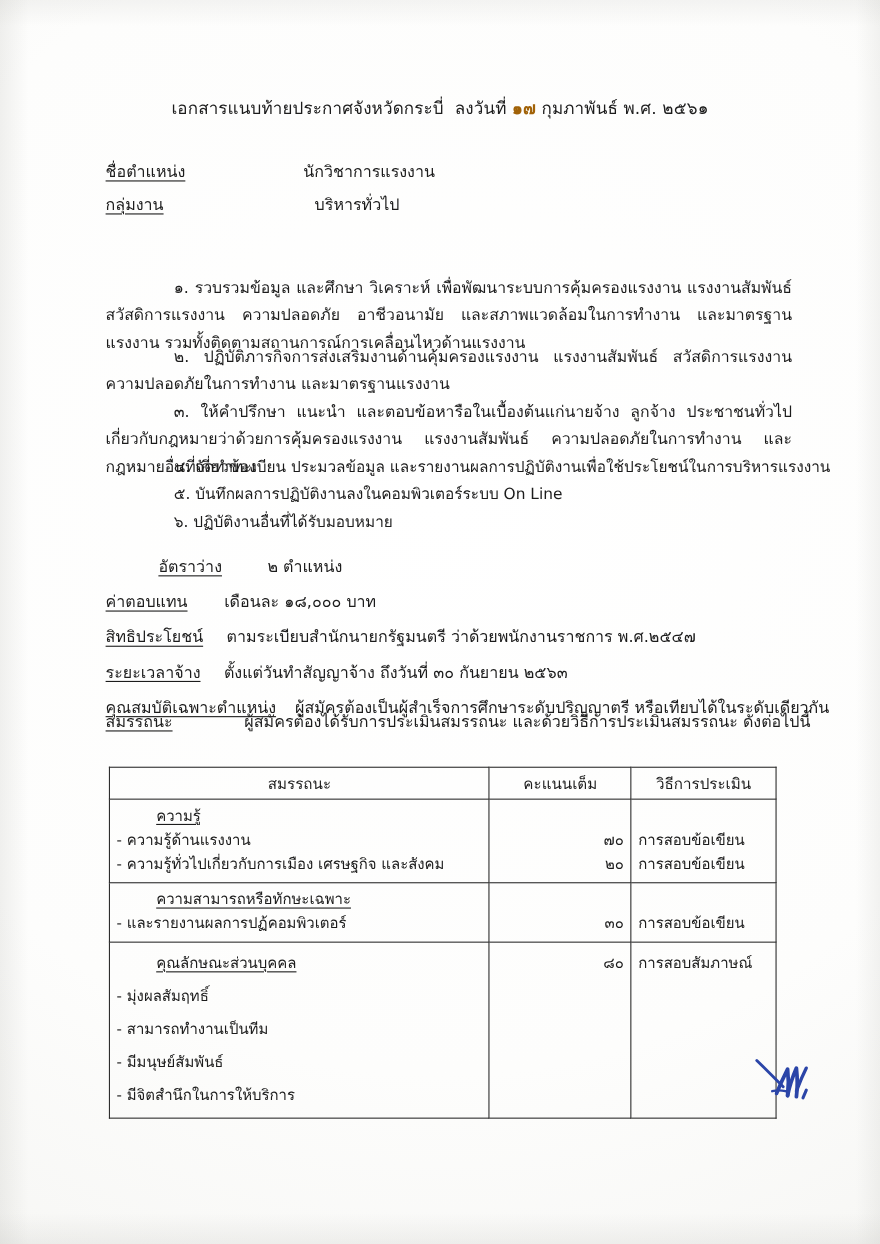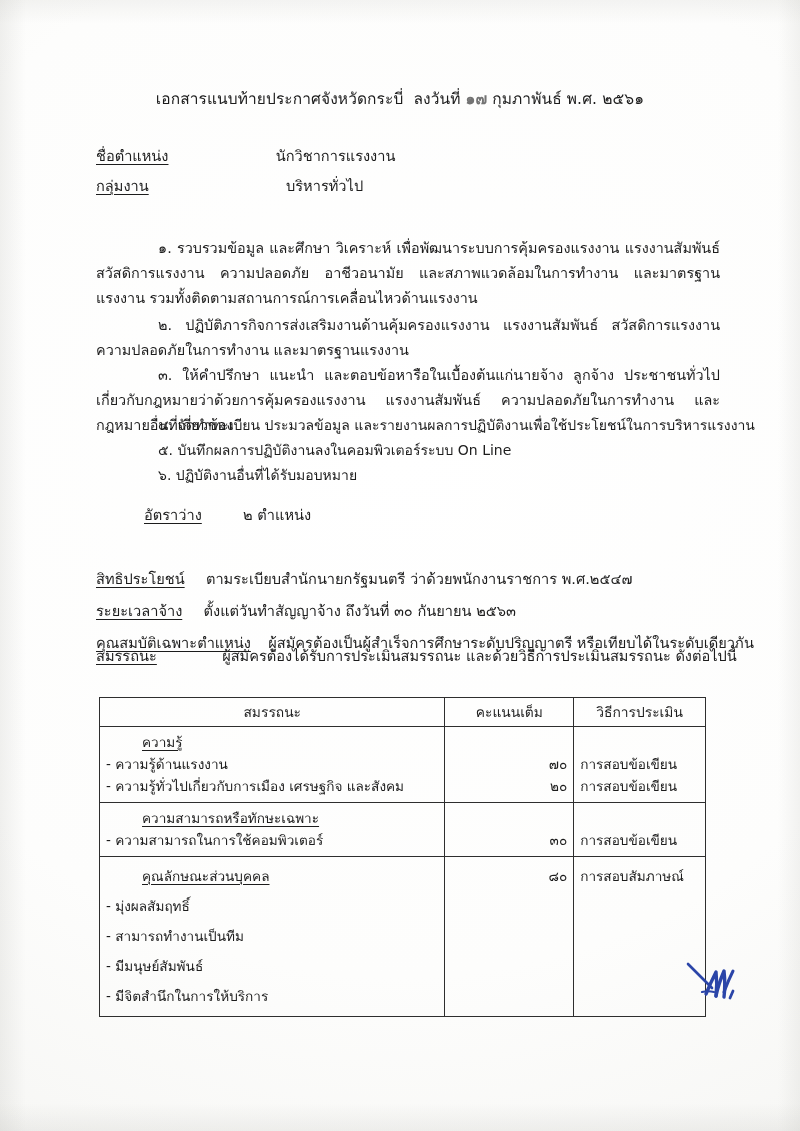--- a/index.html
+++ b/index.html
@@ -48,21 +48,21 @@
     top: 86px;
     left: 0;
     width: 800px;
     text-align: center;
     font-size: 15.5px;
     letter-spacing: 0.1px;
     white-space: nowrap;
   }
   .doc-header .gap { display: inline-block; width: 10px; }
   .ink-blue {
-    color: #737373;
+    color: #a16207;
     font-weight: 600;
   }
 
   
   .field-row {
     position: absolute;
     left: 96px;
     font-size: 14.6px;
     white-space: nowrap;
   }
@@ -179,33 +179,38 @@
     <span>บริหารทั่วไป</span>
   </div>
 
   <div class="field-row" style="top:144px;">
     <span class="field-label">ชื่อตำแหน่ง</span>
     <span class="field-value" style="width:98px;"></span>
     <span>นักวิชาการแรงงาน</span>
   </div>
 
 
-  <div class="para" style="top:236px;"><span class="indent"></span><span>๑. รวบรวมข้อมูล และศึกษา วิเคราะห์ เพื่อพัฒนาระบบการคุ้มครองแรงงาน แรงงานสัมพันธ์ สวัสดิการแรงงาน ความปลอดภัย อาชีวอนามัย และสภาพแวดล้อมในการทำงาน และมาตรฐานแรงงาน รวมทั้งติดตามสถานการณ์การเคลื่อนไหวด้านแรงงาน</span></div>
+  <div class="para" style="top:250px;"><span class="indent"></span><span>๑. รวบรวมข้อมูล และศึกษา วิเคราะห์ เพื่อพัฒนาระบบการคุ้มครองแรงงาน แรงงานสัมพันธ์ สวัสดิการแรงงาน ความปลอดภัย อาชีวอนามัย และสภาพแวดล้อมในการทำงาน และมาตรฐานแรงงาน รวมทั้งติดตามสถานการณ์การเคลื่อนไหวด้านแรงงาน</span></div>
   <div class="para" style="top:313px;"><span class="indent"></span><span>๒. ปฏิบัติภารกิจการส่งเสริมงานด้านคุ้มครองแรงงาน  แรงงานสัมพันธ์  สวัสดิการแรงงาน ความปลอดภัยในการทำงาน และมาตรฐานแรงงาน</span></div>
   <div class="para" style="top:363px;"><span class="indent"></span><span>๓. ให้คำปรึกษา แนะนำ และตอบข้อหารือในเบื้องต้นแก่นายจ้าง ลูกจ้าง ประชาชนทั่วไปเกี่ยวกับกฎหมายว่าด้วยการคุ้มครองแรงงาน แรงงานสัมพันธ์ ความปลอดภัยในการทำงาน และกฎหมายอื่นที่เกี่ยวข้อง</span></div>
   <div class="para-single" style="top:413px;"><span class="indent" style="display:inline-block;width:62px;"></span><span>๔. จัดทำทะเบียน ประมวลข้อมูล และรายงานผลการปฏิบัติงานเพื่อใช้ประโยชน์ในการบริหารแรงงาน</span></div>
   <div class="para-single" style="top:438px;"><span class="indent" style="display:inline-block;width:62px;"></span><span>๕. บันทึกผลการปฏิบัติงานลงในคอมพิวเตอร์ระบบ On Line</span></div>
   <div class="para-single" style="top:463px;"><span class="indent" style="display:inline-block;width:62px;"></span><span>๖. ปฏิบัติงานอื่นที่ได้รับมอบหมาย</span></div>
 
   <div class="field-row" style="top:503px;margin-left:48px;">
     <span class="field-label">อัตราว่าง</span>
     <span class="field-value" style="width:32px;"></span>
     <span>๒  ตำแหน่ง</span>
   </div>
 
+  <div class="field-row" style="top:535px;">
+    <span class="field-label">ค่าตอบแทน</span>
+    <span class="field-value" style="width:24px;"></span>
+    <span>เดือนละ ๑๘,๐๐๐ บาท</span>
+  </div>
 
   <div class="field-row" style="top:567px;">
     <span class="field-label">สิทธิประโยชน์</span>
     <span class="field-value" style="width:12px;"></span>
     <span>ตามระเบียบสำนักนายกรัฐมนตรี ว่าด้วยพนักงานราชการ พ.ศ.๒๕๔๗</span>
   </div>
 
   <div class="field-row" style="top:599px;">
     <span class="field-label">ระยะเวลาจ้าง</span>
     <span class="field-value" style="width:12px;"></span>
@@ -255,21 +260,21 @@
             <div class="nowrap">การสอบข้อเขียน</div>
             <div class="nowrap">การสอบข้อเขียน</div>
           </div>
         </td>
       </tr>
 
       <tr>
         <td class="lh-row">
           <div class="cell-pad">
             <div class="grp-head">ความสามารถหรือทักษะเฉพาะ</div>
-            <div class="bullet-line">- ความสามารถในการใช้คอมพิวเตอร์</div>
+            <div class="bullet-line">- และรายงานผลการปฏ้คอมพิวเตอร์</div>
           </div>
         </td>
         <td class="lh-row score-cell">
           <div class="cell-pad">
             <div>&nbsp;</div>
             <div>๓๐</div>
           </div>
         </td>
         <td class="lh-row method-cell">
           <div class="cell-pad">

